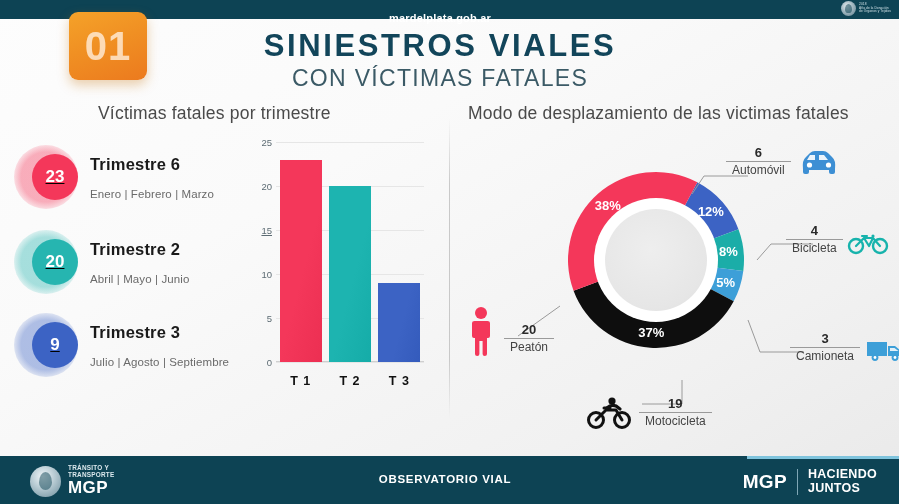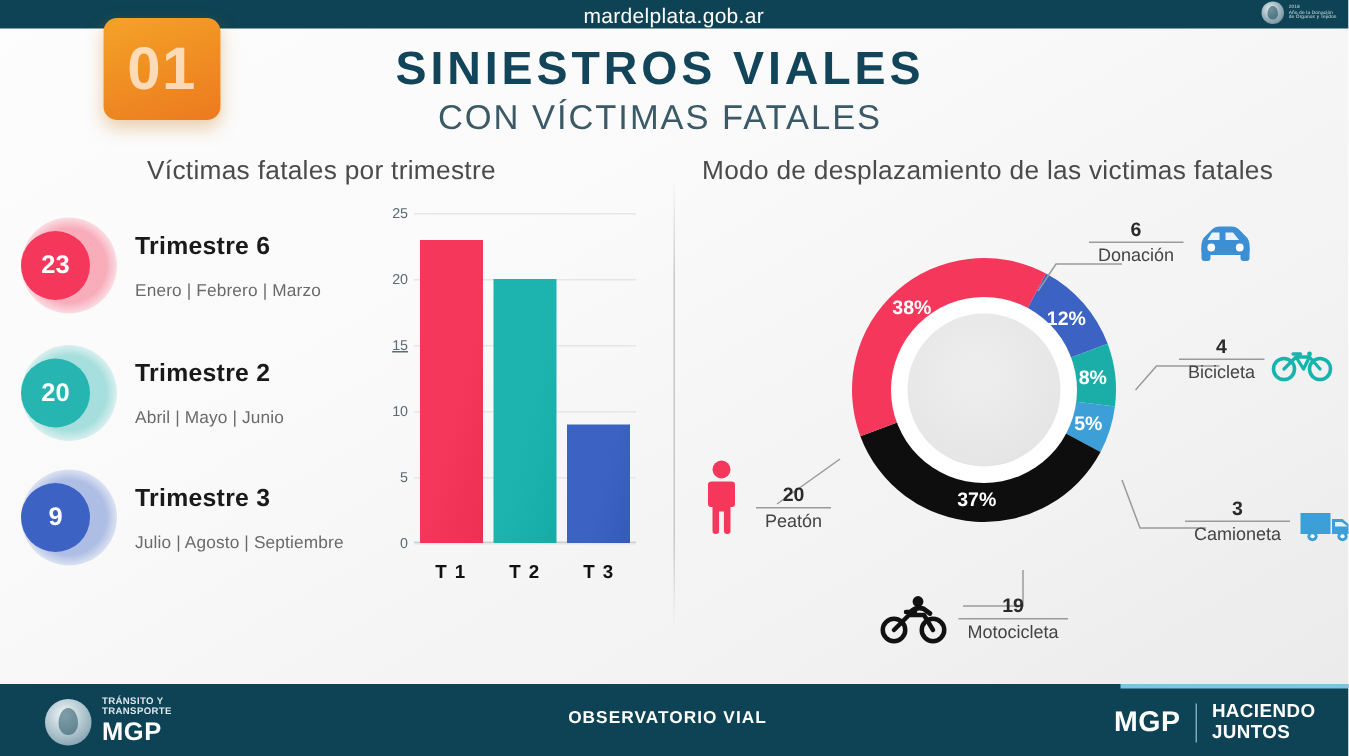--- a/index.html
+++ b/index.html
@@ -13,22 +13,22 @@
     width: 899px; height: 504px;
     background: linear-gradient(150deg, #fdfdfd 0%, #fafafa 35%, #f1f1f1 75%, #e9e9e9 100%);
   }
 
   
   .topbar {
     position: absolute; top: 0; left: 0; width: 899px; height: 19px;
     background: #0d4354;
   }
   .topbar-url {
-    position: absolute; left: 389px; top: 2px;
-    color: #ffffff; font-size: 14px; font-weight: normal;
+    position: absolute; left: 389px; top: 12px;
+    color: #ffffff; font-size: 11px; font-weight: bold;
     letter-spacing: .2px;
   }
   .topbar-logo {
     position: absolute; right: 8px; top: 1px;
     display: flex; align-items: center; gap: 3px;
   }
   .crest-sm {
     width: 15px; height: 15px; border-radius: 50%;
     background: radial-gradient(circle at 40% 35%, #e8eef1 0%, #9fb6c0 45%, #5d7e8c 100%);
     position: relative;
@@ -79,22 +79,23 @@
   #sec-left  { left: 98px;  top: 103px; }
   #sec-right { left: 468px; top: 103px; }
 
   
   .qrow { position: absolute; left: 14px; display: flex; align-items: center; }
   #qrow-0 { top: 145px; }
   #qrow-1 { top: 230px; }
   #qrow-2 { top: 313px; }
   .q-circle-outer {
     width: 64px; height: 64px; border-radius: 50%;
-    display:flex; align-items:center; justify-content:flex-start;
+    display:flex; align-items:center; justify-content:flex-end;
     flex: none;
+    text-decoration: underline;
   }
   .q-circle-inner {
     width: 46px; height: 46px; border-radius: 50%;
     display:flex; align-items:center; justify-content:center;
     color:#fff; font-size:17px; font-weight:bold;
   }
   .q-text { margin-left: 12px; }
   .q-name { font-size: 16.5px; font-weight: bold; color: #1a1a1a; letter-spacing: .2px; }
   .q-months { font-size: 11.5px; color: #6a6a6a; margin-top: 14px; letter-spacing: .1px; }
 
@@ -285,21 +286,21 @@
     <div class="donut-core"></div>
   </div>
   <div id="pct-layer"></div>
 
   <svg class="leader-svg" style="position:absolute;left:690px;top:146px;" width="60" height="50">
     <polyline points="2,48 14,30 58,30" fill="none" stroke="#9a9a9a" stroke-width="1"></polyline>
   </svg>
   <div class="callout" style="left:726px; top:146px;">
     <div class="callout-box">
       <div class="callout-num">6</div>
-      <div class="callout-name">Donación</div>
+      <div class="callout-name">Automóvil</div>
     </div>
     <svg class="ico" width="42" height="30" viewBox="0 0 42 30" style="margin-left:6px;margin-bottom:-2px;">
       <path d="M6 20 Q5 11 9 8 L13 4 Q15 2 18 2 L26 2 Q29 2 31 4 L35 8 Q39 11 38 20 L38 23 Q38 25 36 25 L34 25 Q32 25 32 23 L32 21 L12 21 L12 23 Q12 25 10 25 L8 25 Q6 25 6 23 Z" fill="#3d8fd4"></path>
       <path d="M13 6 L18 6 L18 11 L10 11 Z M22 6 L27 6 L31 11 L22 11 Z" fill="#ffffff" opacity=".9"></path>
       <circle cx="12.5" cy="16" r="2.6" fill="#ffffff"></circle>
       <circle cx="31.5" cy="16" r="2.6" fill="#ffffff"></circle>
     </svg>
   </div>
 
   <svg style="position:absolute;left:755px;top:228px;" width="60" height="34">

